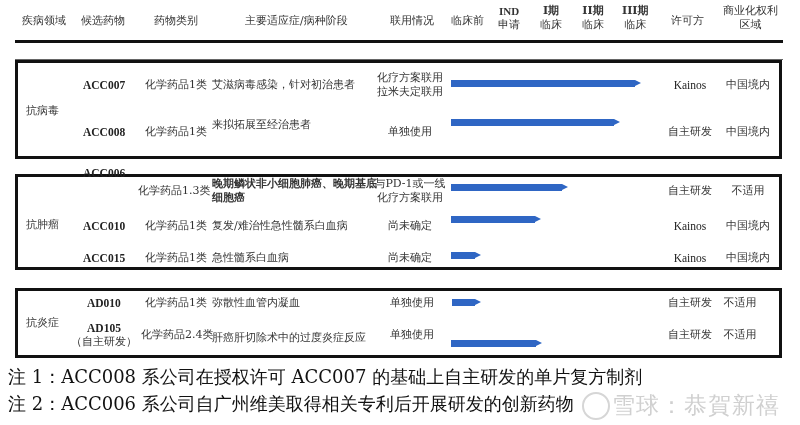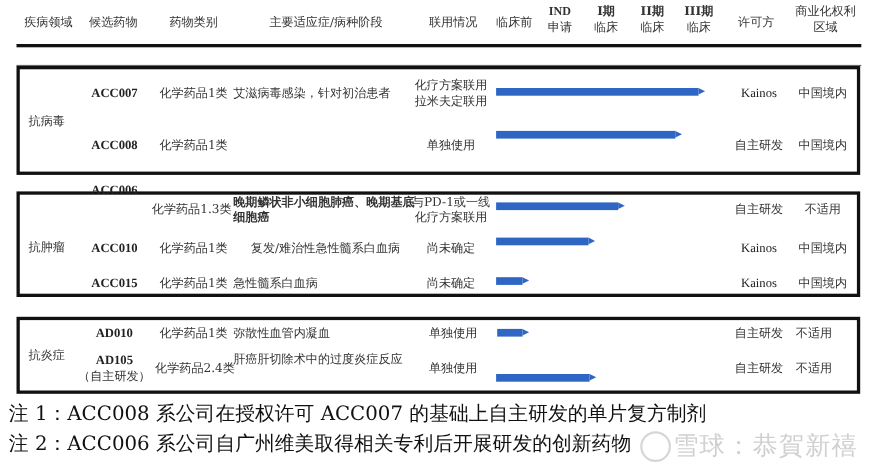--- a/index.html
+++ b/index.html
@@ -67,20 +67,21 @@
   </div>
   <div class="bar" style="left:451px;top:80px;width:184px;"></div>
   <div class="cell c drug" style="left:690px;top:78px;">Kainos</div>
   <div class="cell c" style="left:748px;top:78px;">中国境内</div>
 </div>
 
 <div>
   <div class="cell drug" style="left:83px;top:125px;font-weight:bold;">ACC008</div>
   <div class="cell" style="left:145px;top:125px;">化学药品1类</div>
   <div class="cell" style="left:212px;top:118px;">
+    <div>来拟拓展至经治患者</div>
   </div>
   <div class="cell c" style="left:410px;top:125px;">单独使用</div>
   <div class="bar" style="left:451px;top:119px;width:163px;"></div>
   <div class="cell c" style="left:690px;top:125px;">自主研发</div>
   <div class="cell c" style="left:748px;top:125px;">中国境内</div>
 </div>
 
 <div class="group" style="top:174px;height:96px;"></div>
 <div class="cell" style="left:26px;top:218px;">抗肿瘤</div>
 
@@ -96,21 +97,21 @@
     <div>化疗方案联用</div>
   </div>
   <div class="bar" style="left:451px;top:184px;width:111px;"></div>
   <div class="cell c" style="left:690px;top:184px;">自主研发</div>
   <div class="cell c" style="left:748px;top:184px;">不适用</div>
 </div>
 
 <div>
   <div class="cell drug" style="left:83px;top:219px;font-weight:bold;">ACC010</div>
   <div class="cell" style="left:145px;top:219px;">化学药品1类</div>
-  <div class="cell" style="left:212px;top:219px;margin-left:16px;">复发/难治性急性髓系白血病</div>
+  <div class="cell" style="left:212px;top:219px;">复发/难治性急性髓系白血病</div>
   <div class="cell c" style="left:410px;top:219px;">尚未确定</div>
   <div class="bar" style="left:451px;top:216px;width:84px;"></div>
   <div class="cell c drug" style="left:690px;top:219px;">Kainos</div>
   <div class="cell c" style="left:748px;top:219px;">中国境内</div>
 </div>
 
 <div>
   <div class="cell drug" style="left:83px;top:251px;font-weight:bold;">ACC015</div>
   <div class="cell" style="left:145px;top:251px;">化学药品1类</div>
   <div class="cell" style="left:212px;top:251px;">急性髓系白血病</div>
@@ -132,21 +133,21 @@
   <div class="cell c" style="left:690px;top:296px;">自主研发</div>
   <div class="cell c" style="left:740px;top:296px;">不适用</div>
 </div>
 
 <div>
   <div class="cell c" style="left:104px;top:321px;">
     <div class="drug" style="font-weight:bold;">AD105</div>
     <div>（自主研发）</div>
   </div>
   <div class="cell" style="left:141px;top:328px;">化学药品2.4类</div>
-  <div class="cell" style="left:212px;top:320px;">肝癌肝切除术中的过度炎症反应</div>
+  <div class="cell" style="left:212px;top:331px;">肝癌肝切除术中的过度炎症反应</div>
   <div class="cell" style="left:390px;top:328px;">单独使用</div>
   <div class="bar" style="left:451px;top:340px;width:85px;"></div>
   <div class="cell c" style="left:690px;top:328px;">自主研发</div>
   <div class="cell c" style="left:740px;top:328px;">不适用</div>
 </div>
 
 <div class="note" style="top:366px;">注 1：ACC008 系公司在授权许可 ACC007 的基础上自主研发的单片复方制剂</div>
 <div class="note" style="top:393px;text-align:right;">注 2：ACC006 系公司自广州维美取得相关专利后开展研发的创新药物</div>
 
 <div class="wm-circle"></div>

